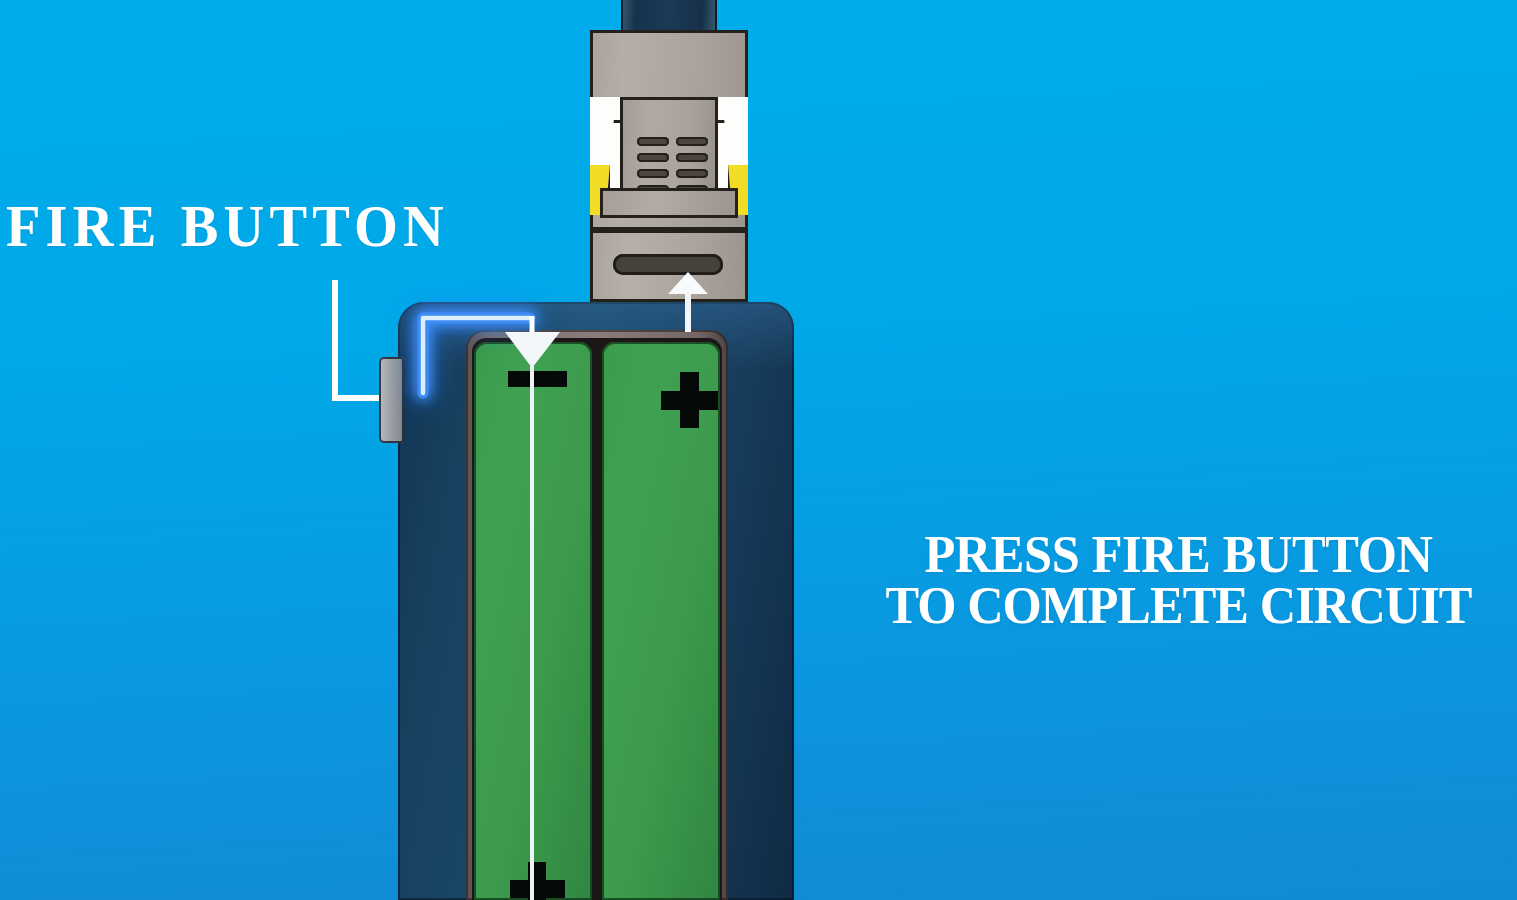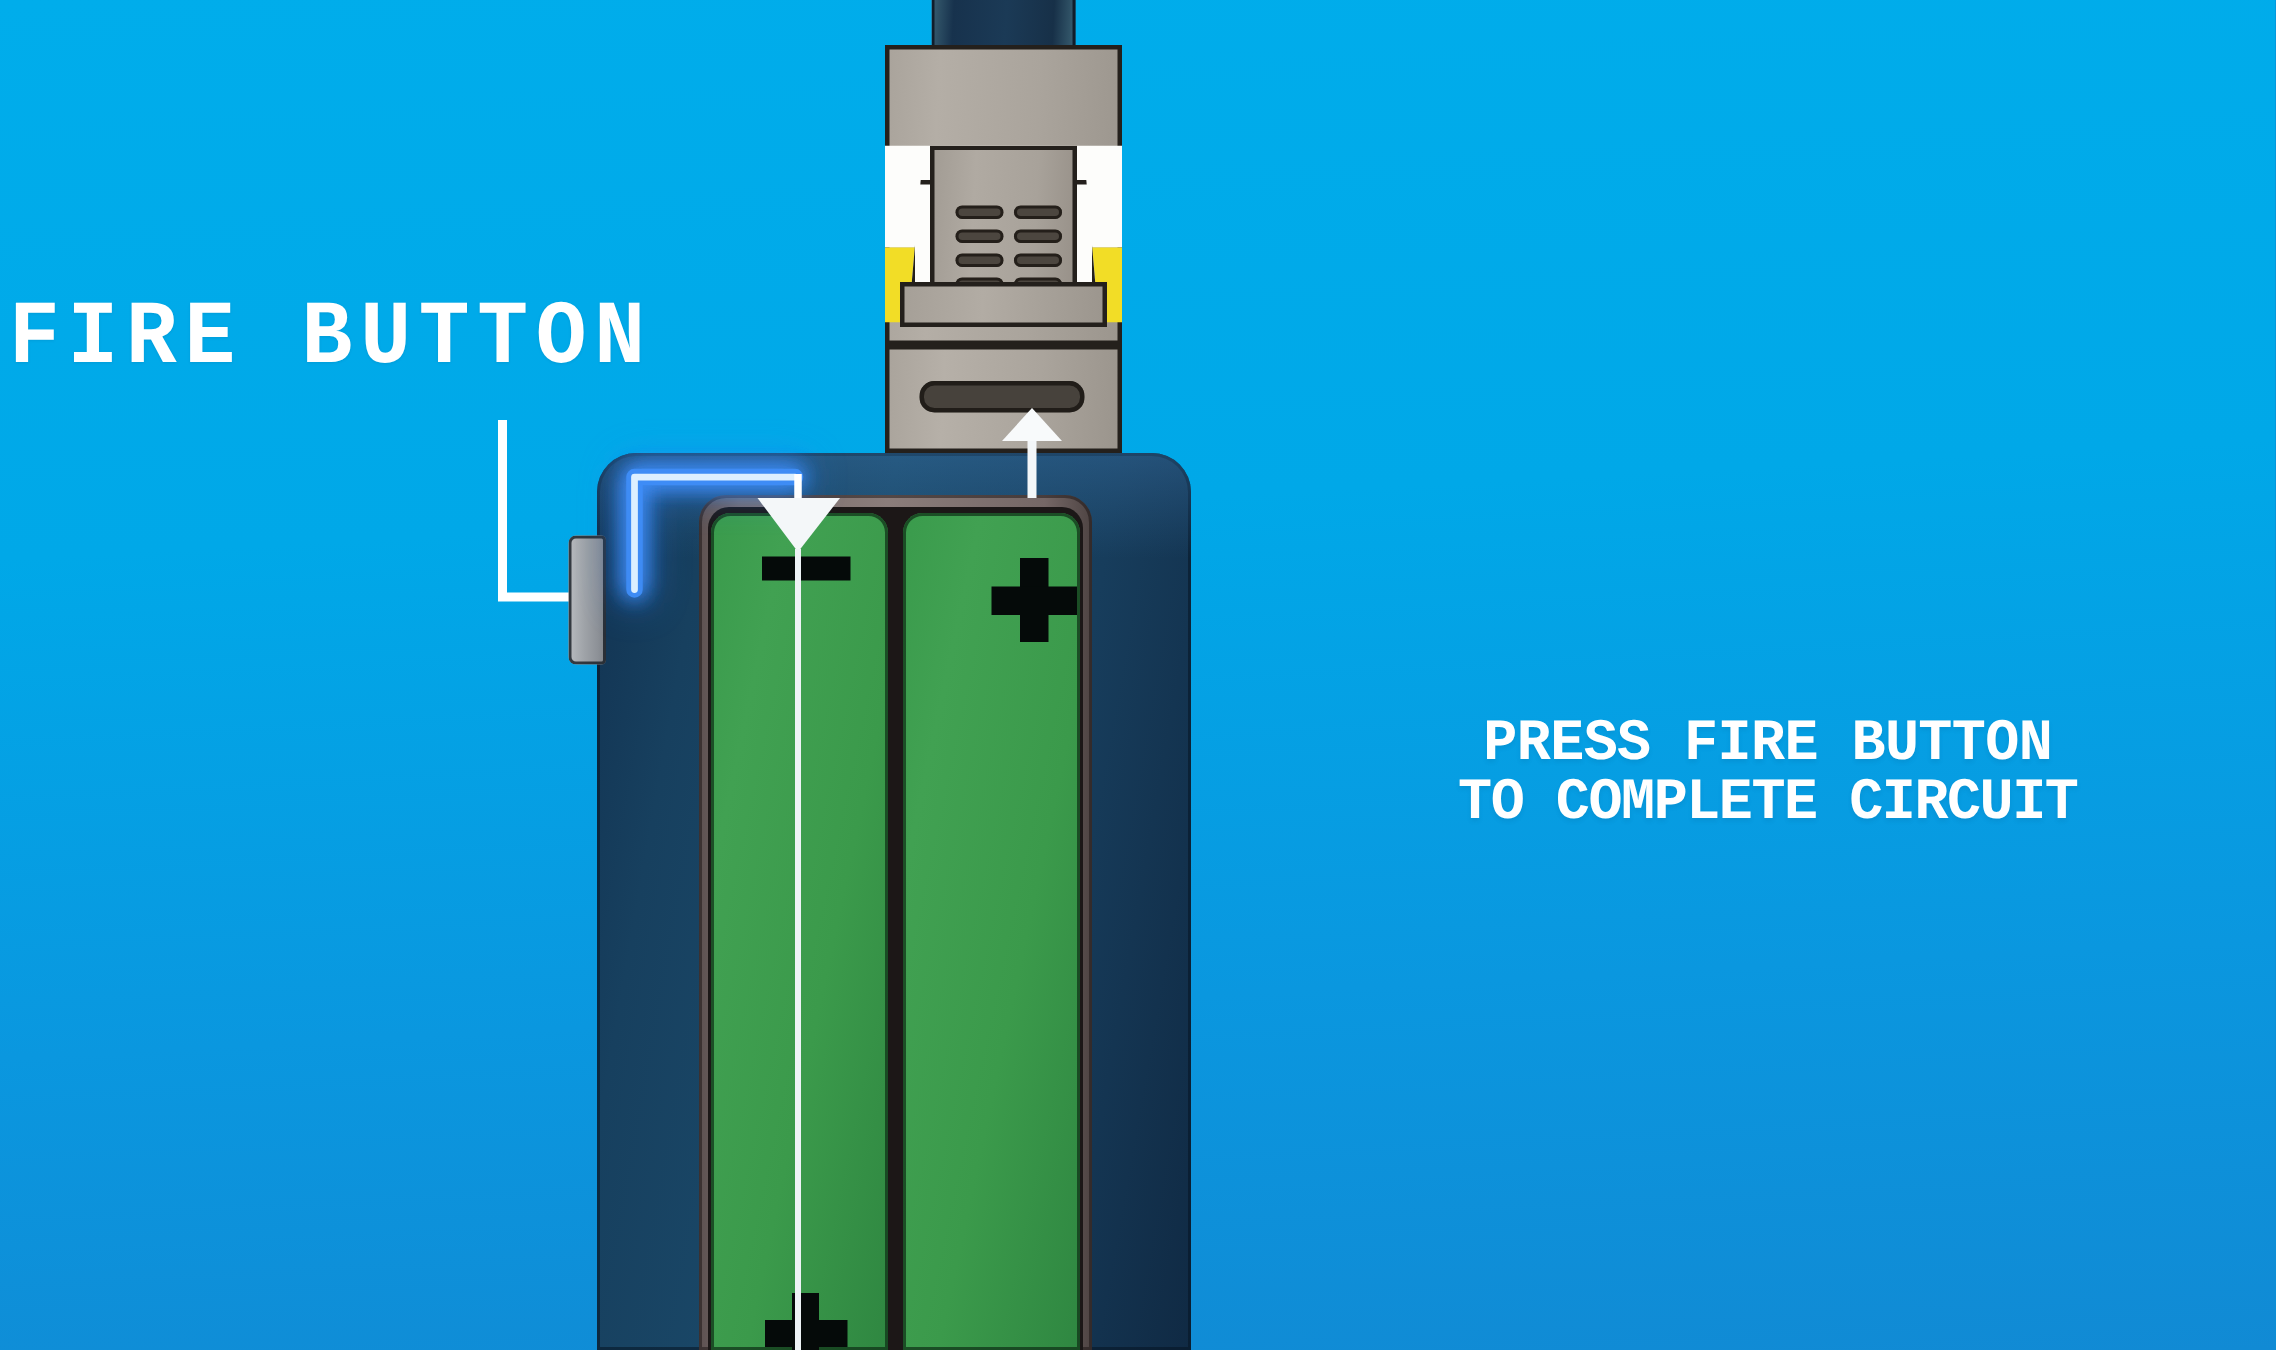--- a/index.html
+++ b/index.html
@@ -6,21 +6,21 @@
   html, body {
     margin: 0;
     padding: 0;
     background: #0b8ed6;
   }
   #stage {
     position: relative;
     width: 1517px;
     height: 900px;
     overflow: hidden;
-    font-family: Liberation Mono, monospace;
+    font-family: Liberation Serif, serif;
     background: linear-gradient(180deg, #00ace9 0%, #00a6e6 42%, #0c93dc 78%, #0f8bd6 100%);
   }
 
   
   .bg {
     position: absolute;
     inset: 0;
     background: linear-gradient(177deg, #00adeb 0%, #00a8e8 38%, #0a97df 72%, #118ad4 100%);
   }
 
@@ -35,25 +35,25 @@
     letter-spacing: 5.5px;
     line-height: 1;
     white-space: nowrap;
     transform: scaleX(0.94);
     transform-origin: left center;
     text-shadow: 0 1px 2px rgba(0,60,110,0.13);
   }
   .callout {
     position: absolute;
     left: 840px;
-    top: 477px;
+    top: 529px;
     width: 677px;
     text-align: center;
     color: #ffffff;
-    font-size: 39px;
+    font-size: 52px;
     font-weight: 700;
     line-height: 0.99;
     letter-spacing: -0.4px;
     text-shadow: 0 2px 3px rgba(0,70,120,0.12);
   }
   .callout .ln {
     display: block;
     transform: scaleX(0.97);
   }
   .callout .ln2 { letter-spacing: -1px; }

